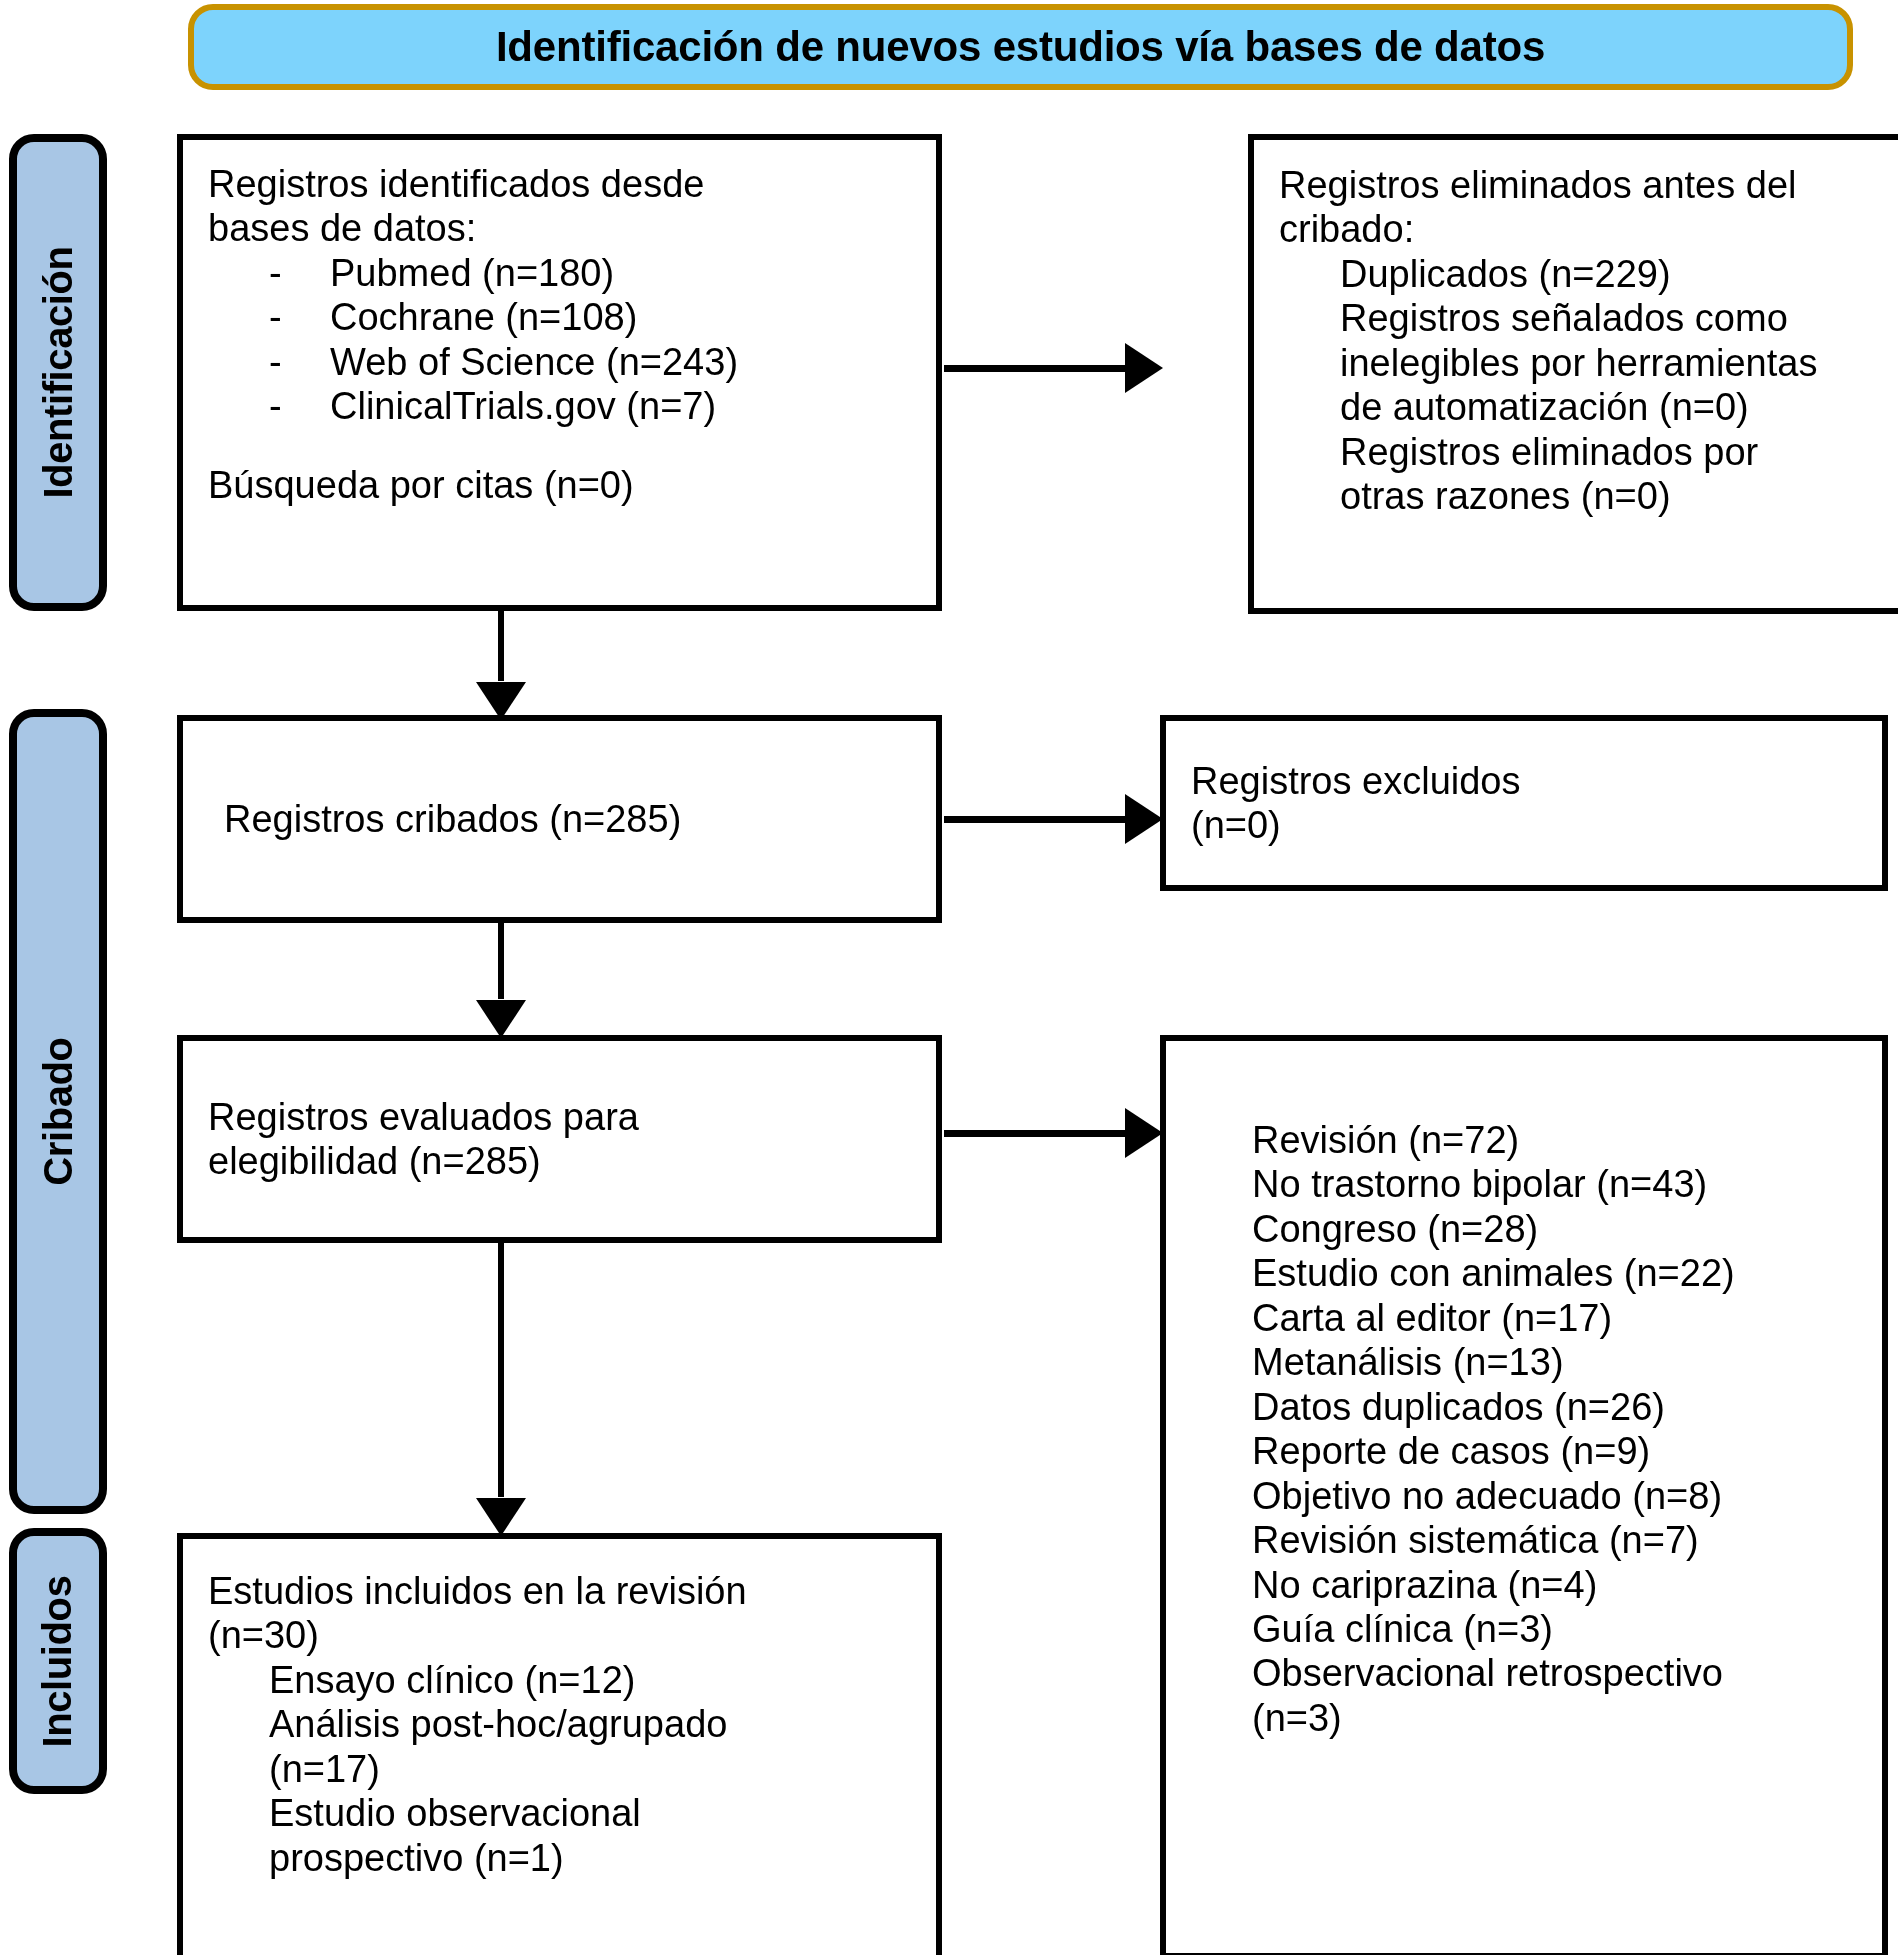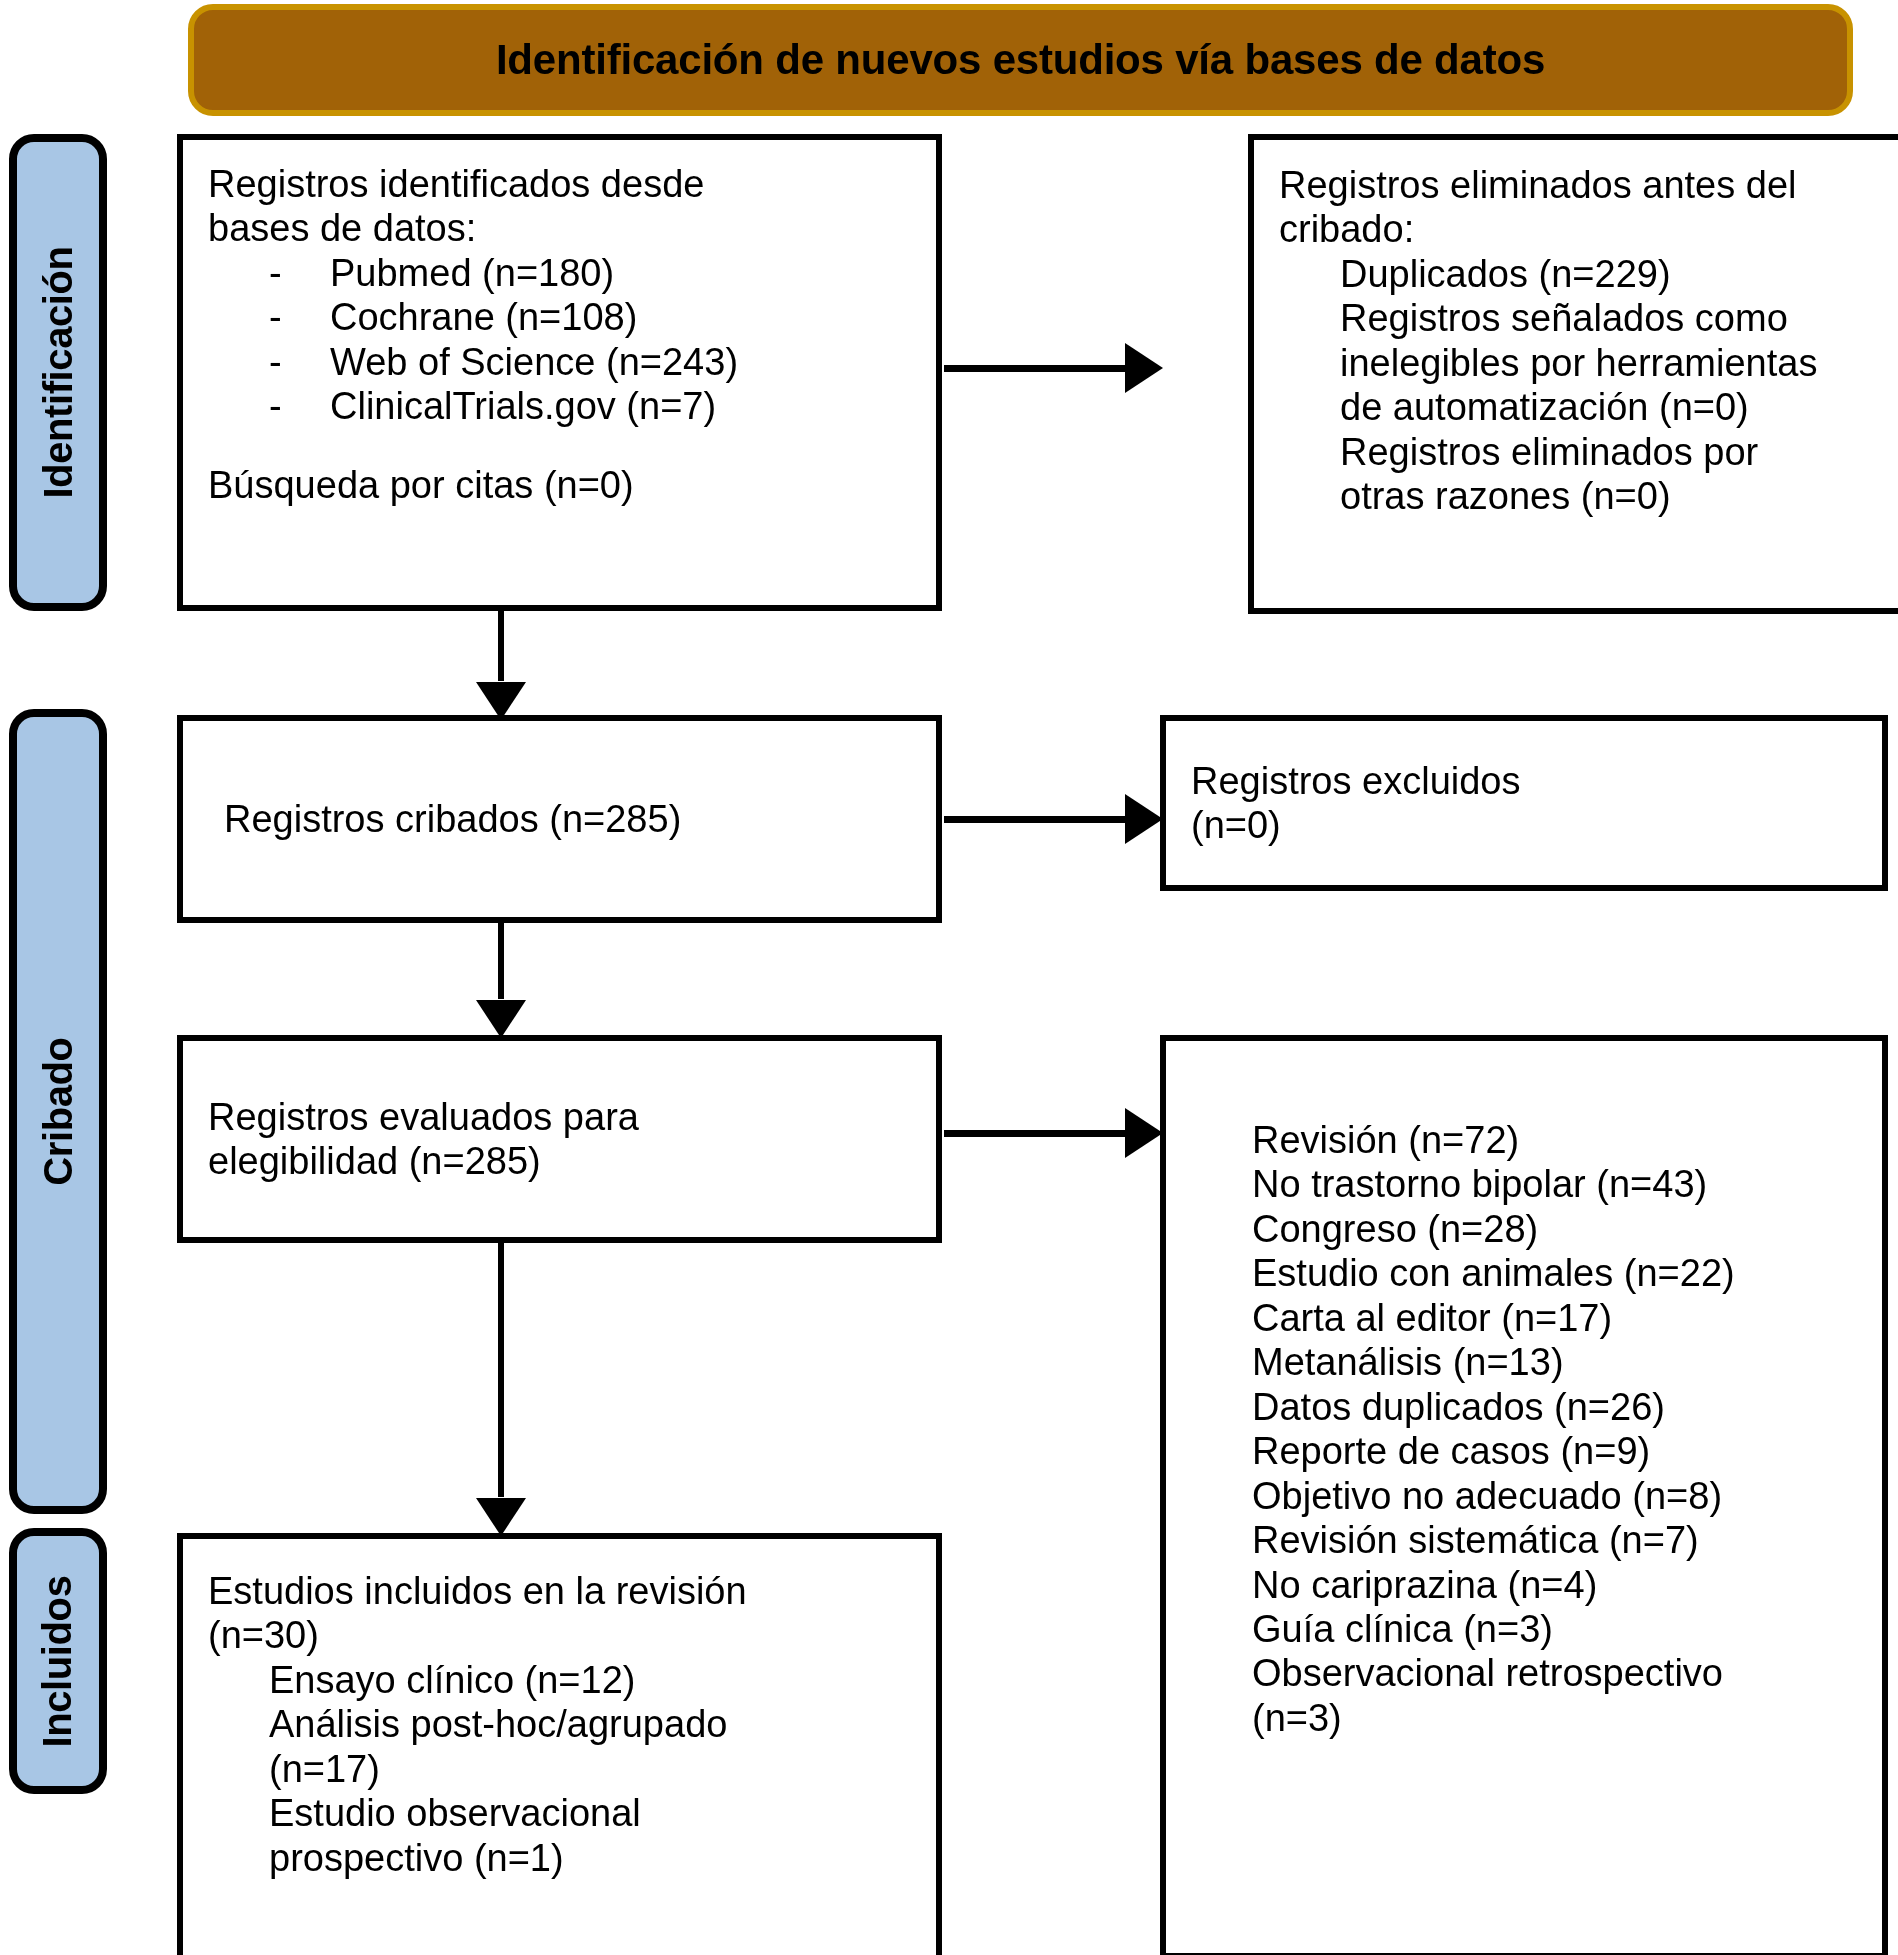--- a/index.html
+++ b/index.html
@@ -18,22 +18,22 @@
     background: #ffffff;
     overflow: hidden;
   }
 
   
   .banner {
     position: absolute;
     left: 188px;
     top: 4.4px;
     width: 1665px;
-    height: 112px;
-    background: #a16207;
+    height: 86px;
+    background: #7dd3fc;
     border: 6.7px solid #C89200;
     border-radius: 25px;
     box-sizing: border-box;
     display: flex;
     align-items: center;
     justify-content: center;
   }
   .banner-title {
     font-size: 42px;
     font-weight: bold;

